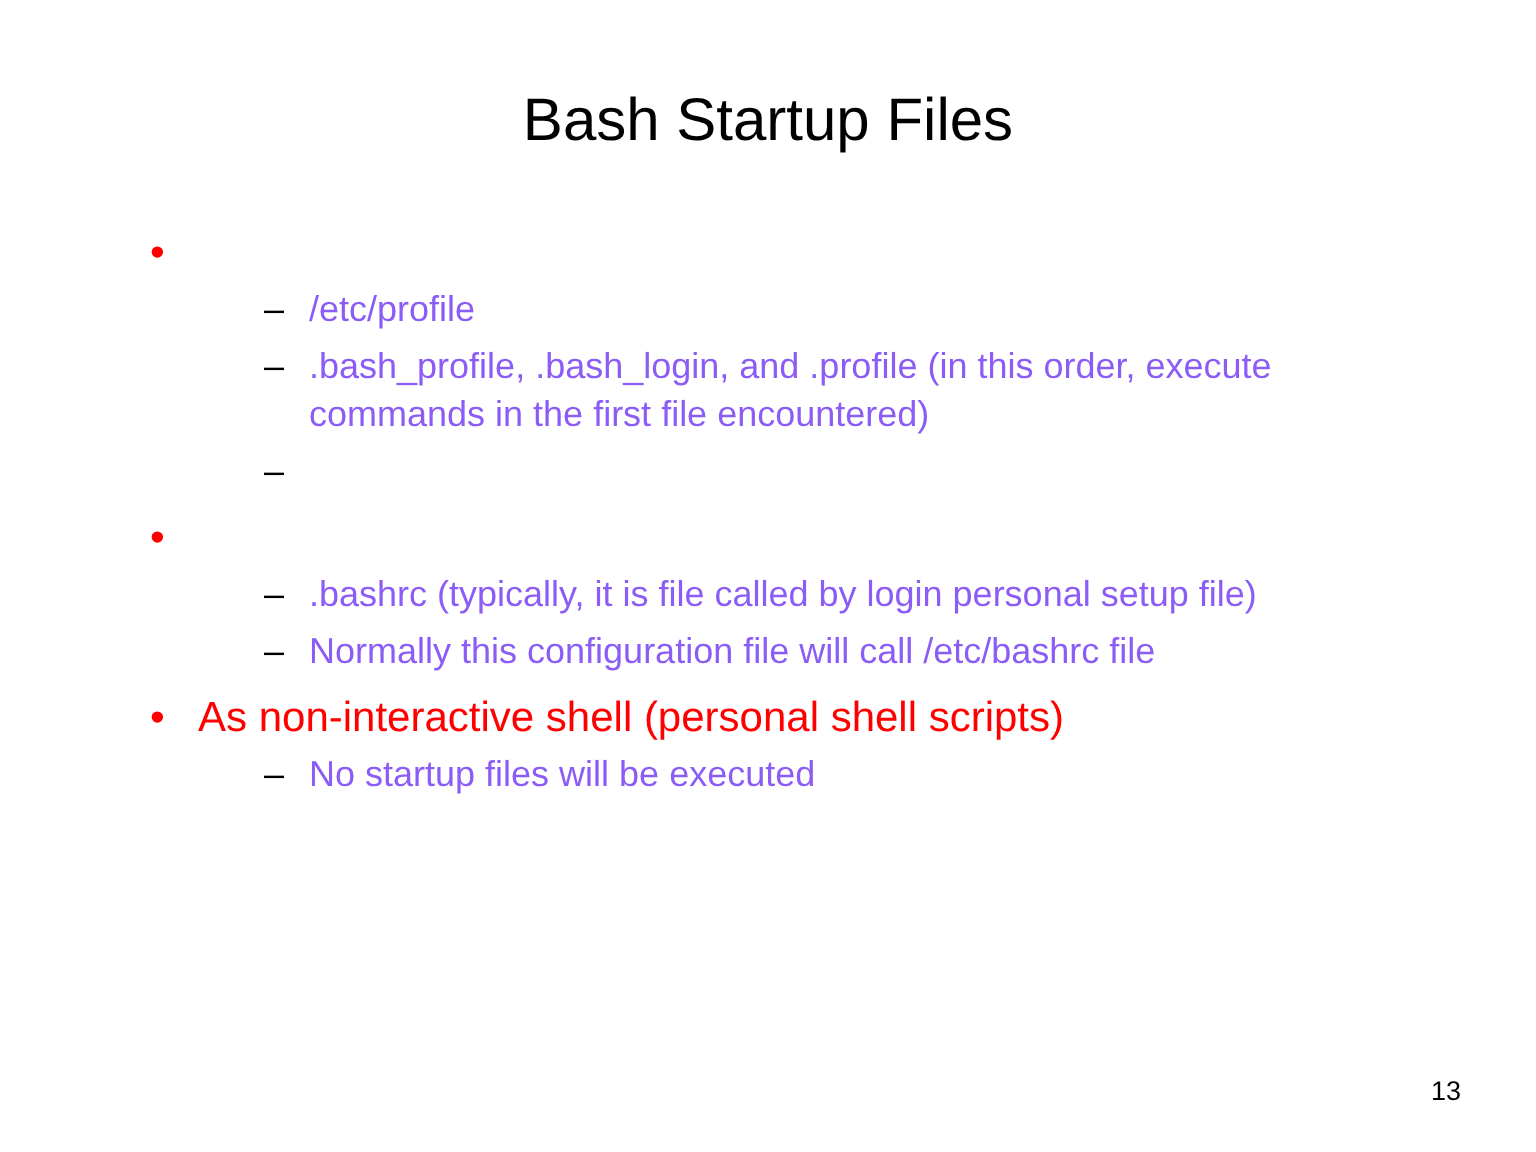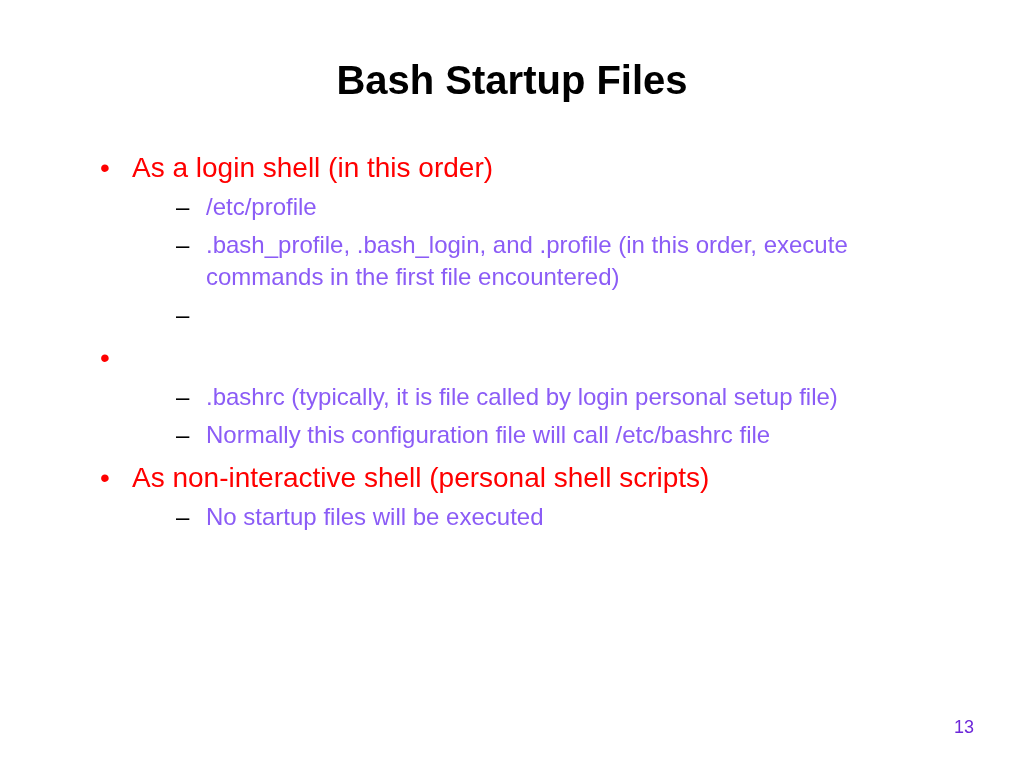--- a/index.html
+++ b/index.html
@@ -17,21 +17,21 @@
       overflow: hidden;
     }
     .slide {
       width: 100%;
       height: 100%;
       padding: 58px 90px 40px 90px;
       position: relative;
     }
     .title {
       font-size: 40px;
-      font-weight: 700;
+      font-weight: 400;
       text-align: center;
       margin-bottom: 48px;
       color: #000000;
     }
     .content {
       padding-left: 10px;
     }
     .level1 {
       list-style: none;
       margin-bottom: 8px;
@@ -75,35 +75,34 @@
     .level2-text {
       color: #8b5cf6;
       font-size: 24px;
       line-height: 32px;
     }
     .page-number {
       position: absolute;
       bottom: 30px;
       right: 50px;
       font-size: 18px;
-      color: #6d28d9;
+      color: #000000;
     }
   </style>
 </head>
 <body>
 
 <div class="slide">
   <h1 class="title">Bash Startup Files</h1>
 
   <div class="content">
 
     <div class="level1">
       <div class="level1-item">
         <span class="bullet-dot">•</span>
-        <span class="level1-text">As a login shell (in this order)</span>
       </div>
       <ul class="level2">
         <li class="level2-item">
           <span class="bullet-dash">–</span>
           <span class="level2-text">/etc/profile</span>
         </li>
         <li class="level2-item">
           <span class="bullet-dash">–</span>
           <span class="level2-text">.bash_profile, .bash_login, and .profile (in this order, execute commands in the first file encountered)</span>
         </li>

